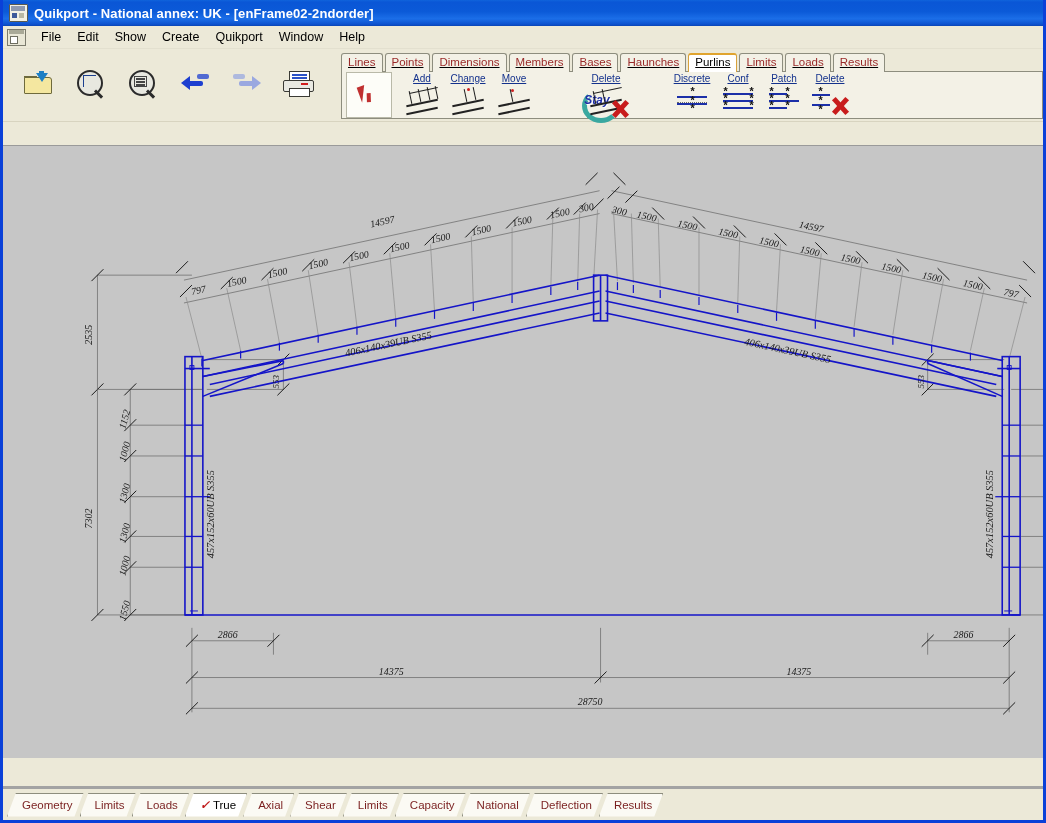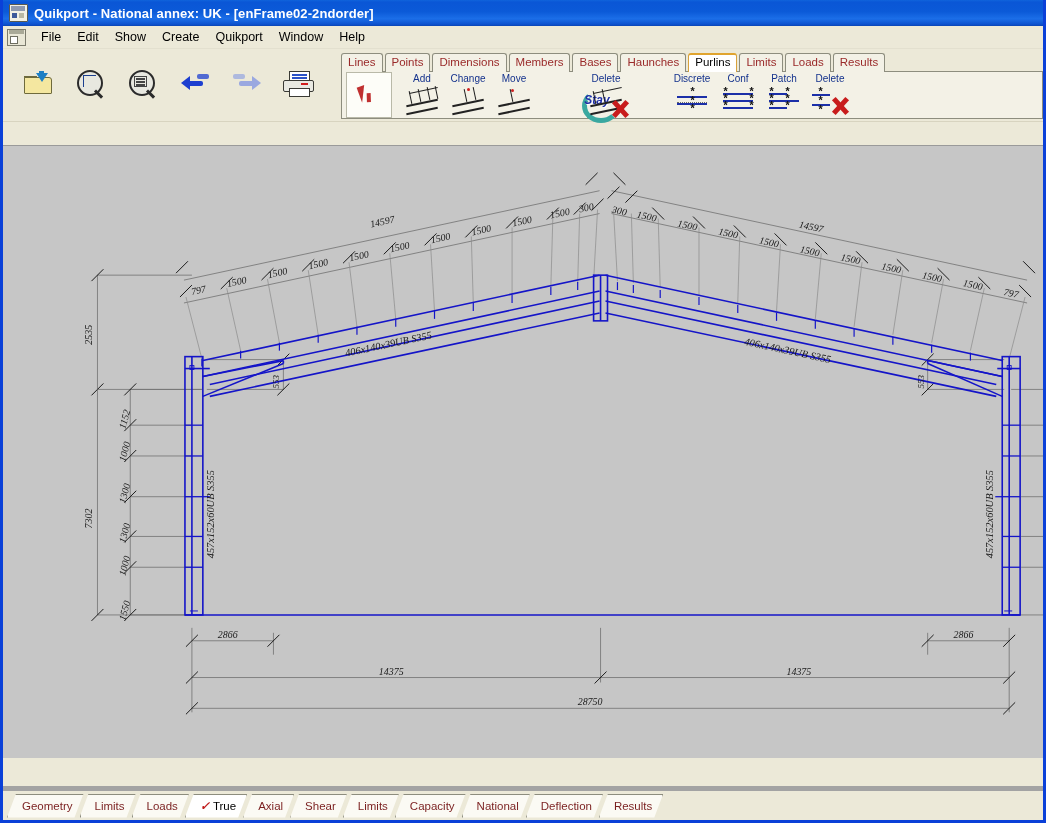--- a/index.html
+++ b/index.html
@@ -85,42 +85,42 @@
   .ic-print .paper{position:absolute;left:6px;top:0px;width:19px;height:10px;background:#fff;border:1.5px solid #3a3a35;}
   .ic-print .paper i{position:absolute;left:2px;top:2px;right:2px;height:1.5px;background:#2b52c8;box-shadow:0 3px 0 0 #2b52c8;}
   .ic-print .out{position:absolute;left:6px;top:17px;width:19px;height:7px;background:#fff;border:1.5px solid #3a3a35;}
   .ic-print .led{position:absolute;left:18px;top:12px;width:7px;height:2px;background:#d01c1c;}
   .ic-wrench{position:absolute;left:11px;top:5px;width:15px;height:26px;}
   .ic-wrench .stem{position:absolute;left:4px;top:8px;width:6px;height:18px;background:linear-gradient(to bottom,#2b2bd0,#7a2bb8);}
   .ic-wrench .p1{position:absolute;left:0px;top:0px;width:5px;height:12px;background:#2b2bd0;transform:rotate(14deg);}
   .ic-wrench .p2{position:absolute;left:9px;top:0px;width:5px;height:12px;background:#2b2bd0;transform:rotate(-14deg);}
   
   .tabwrap{position:absolute;left:338px;top:4px;right:0;}
-  .tabrow{display:flex;align-items:flex-start;height:19px;position:relative;z-index:3;}
+  .tabrow{display:flex;align-items:flex-start;height:19px;position:relative;z-index:3;text-decoration:underline;}
   .ttab{
     font-size:11.5px;color:#9a2a2a;background:#f3f1e6;
     border:1px solid #8d8d7e;border-bottom:none;
     border-radius:3px 3px 0 0;
     padding:1px 6px 2px 6px;margin-right:2px;
     cursor:default;line-height:15px;white-space:nowrap;
     position:relative;
   }
   .ttab.active{
     background:#fff;color:#000;border-color:#d8a23c;border-top:2px solid #e0a42e;
     padding-top:0px;z-index:4;
   }
   .tbar2{
     position:relative;margin-top:-1px;height:48px;background:#f3f1e6;
     border:1px solid #8d8d7e;border-top:1px solid #8d8d7e;
     display:flex;align-items:flex-end;padding-left:4px;box-sizing:border-box;
   }
   .ptool{position:relative;width:44px;height:44px;margin-right:2px;cursor:default;}
   .ptool .lbl{
     position:absolute;top:0;left:0;right:0;text-align:center;
-    font-size:10px;color:#13318c;line-height:10px;white-space:nowrap;
+    font-size:10px;color:#13318c;line-height:10px;white-space:nowrap;text-decoration:underline;
   }
   .ptool.sel{background:#fdfdf8;border:1px solid #b9b9a8;}
   .cursor-arrow{position:absolute;left:12px;top:12px;width:0;height:0;
     border-left:8px solid #c03030;border-right:5px solid transparent;
     border-bottom:16px solid transparent;transform:rotate(-20deg);}
   .cursor-arrow:after{content:"";position:absolute;left:-2px;top:9px;width:4px;height:9px;background:#c03030;transform:rotate(18deg);}
   
   .pg{position:absolute;left:6px;top:12px;width:34px;height:28px;}
   .pg .rail{position:absolute;left:0;width:32px;height:1.6px;background:#222;transform:rotate(-12deg);}
   .pg .r1{top:16px;} .pg .r2{top:24px;}
@@ -158,21 +158,21 @@
   }
   .hs-btn{width:18px;height:19px;background:linear-gradient(to bottom,#fbfcff,#cfe0f7);border:1px solid #9fb6d8;
     display:flex;align-items:center;justify-content:center;font-size:10px;color:#24508f;box-sizing:border-box;}
   .hs-track{flex:1;height:19px;background:#fff;}
   .hs-thumb{width:20px;height:19px;background:linear-gradient(to bottom,#fbfcff,#cfe0f7);border:1px solid #9fb6d8;box-sizing:border-box;
     display:flex;align-items:center;justify-content:center;}
   .hs-thumb i{width:6px;height:9px;border:1px solid #9fb6d8;background:#eaf1fb;}
   
   .btabs{
     position:absolute;left:0;right:0;bottom:0;height:34px;background:#ece9d8;
-    border-top:5px solid #a3a3a3;
+    border-top:3px solid #a3a3a3;
     display:flex;align-items:center;padding-left:4px;box-sizing:border-box;
   }
   .btab{
     position:relative;height:23px;display:flex;align-items:center;
     background:#fbfaf4;border:1px solid #8d8d7e;border-bottom:none;
     border-radius:0;
     padding:0 10px 0 14px;margin-right:-4px;
     font-size:11.5px;color:#7a1f1f;white-space:nowrap;cursor:default;
     clip-path:polygon(9px 0,100% 0,calc(100% - 9px) 100%,0 100%);
   }

